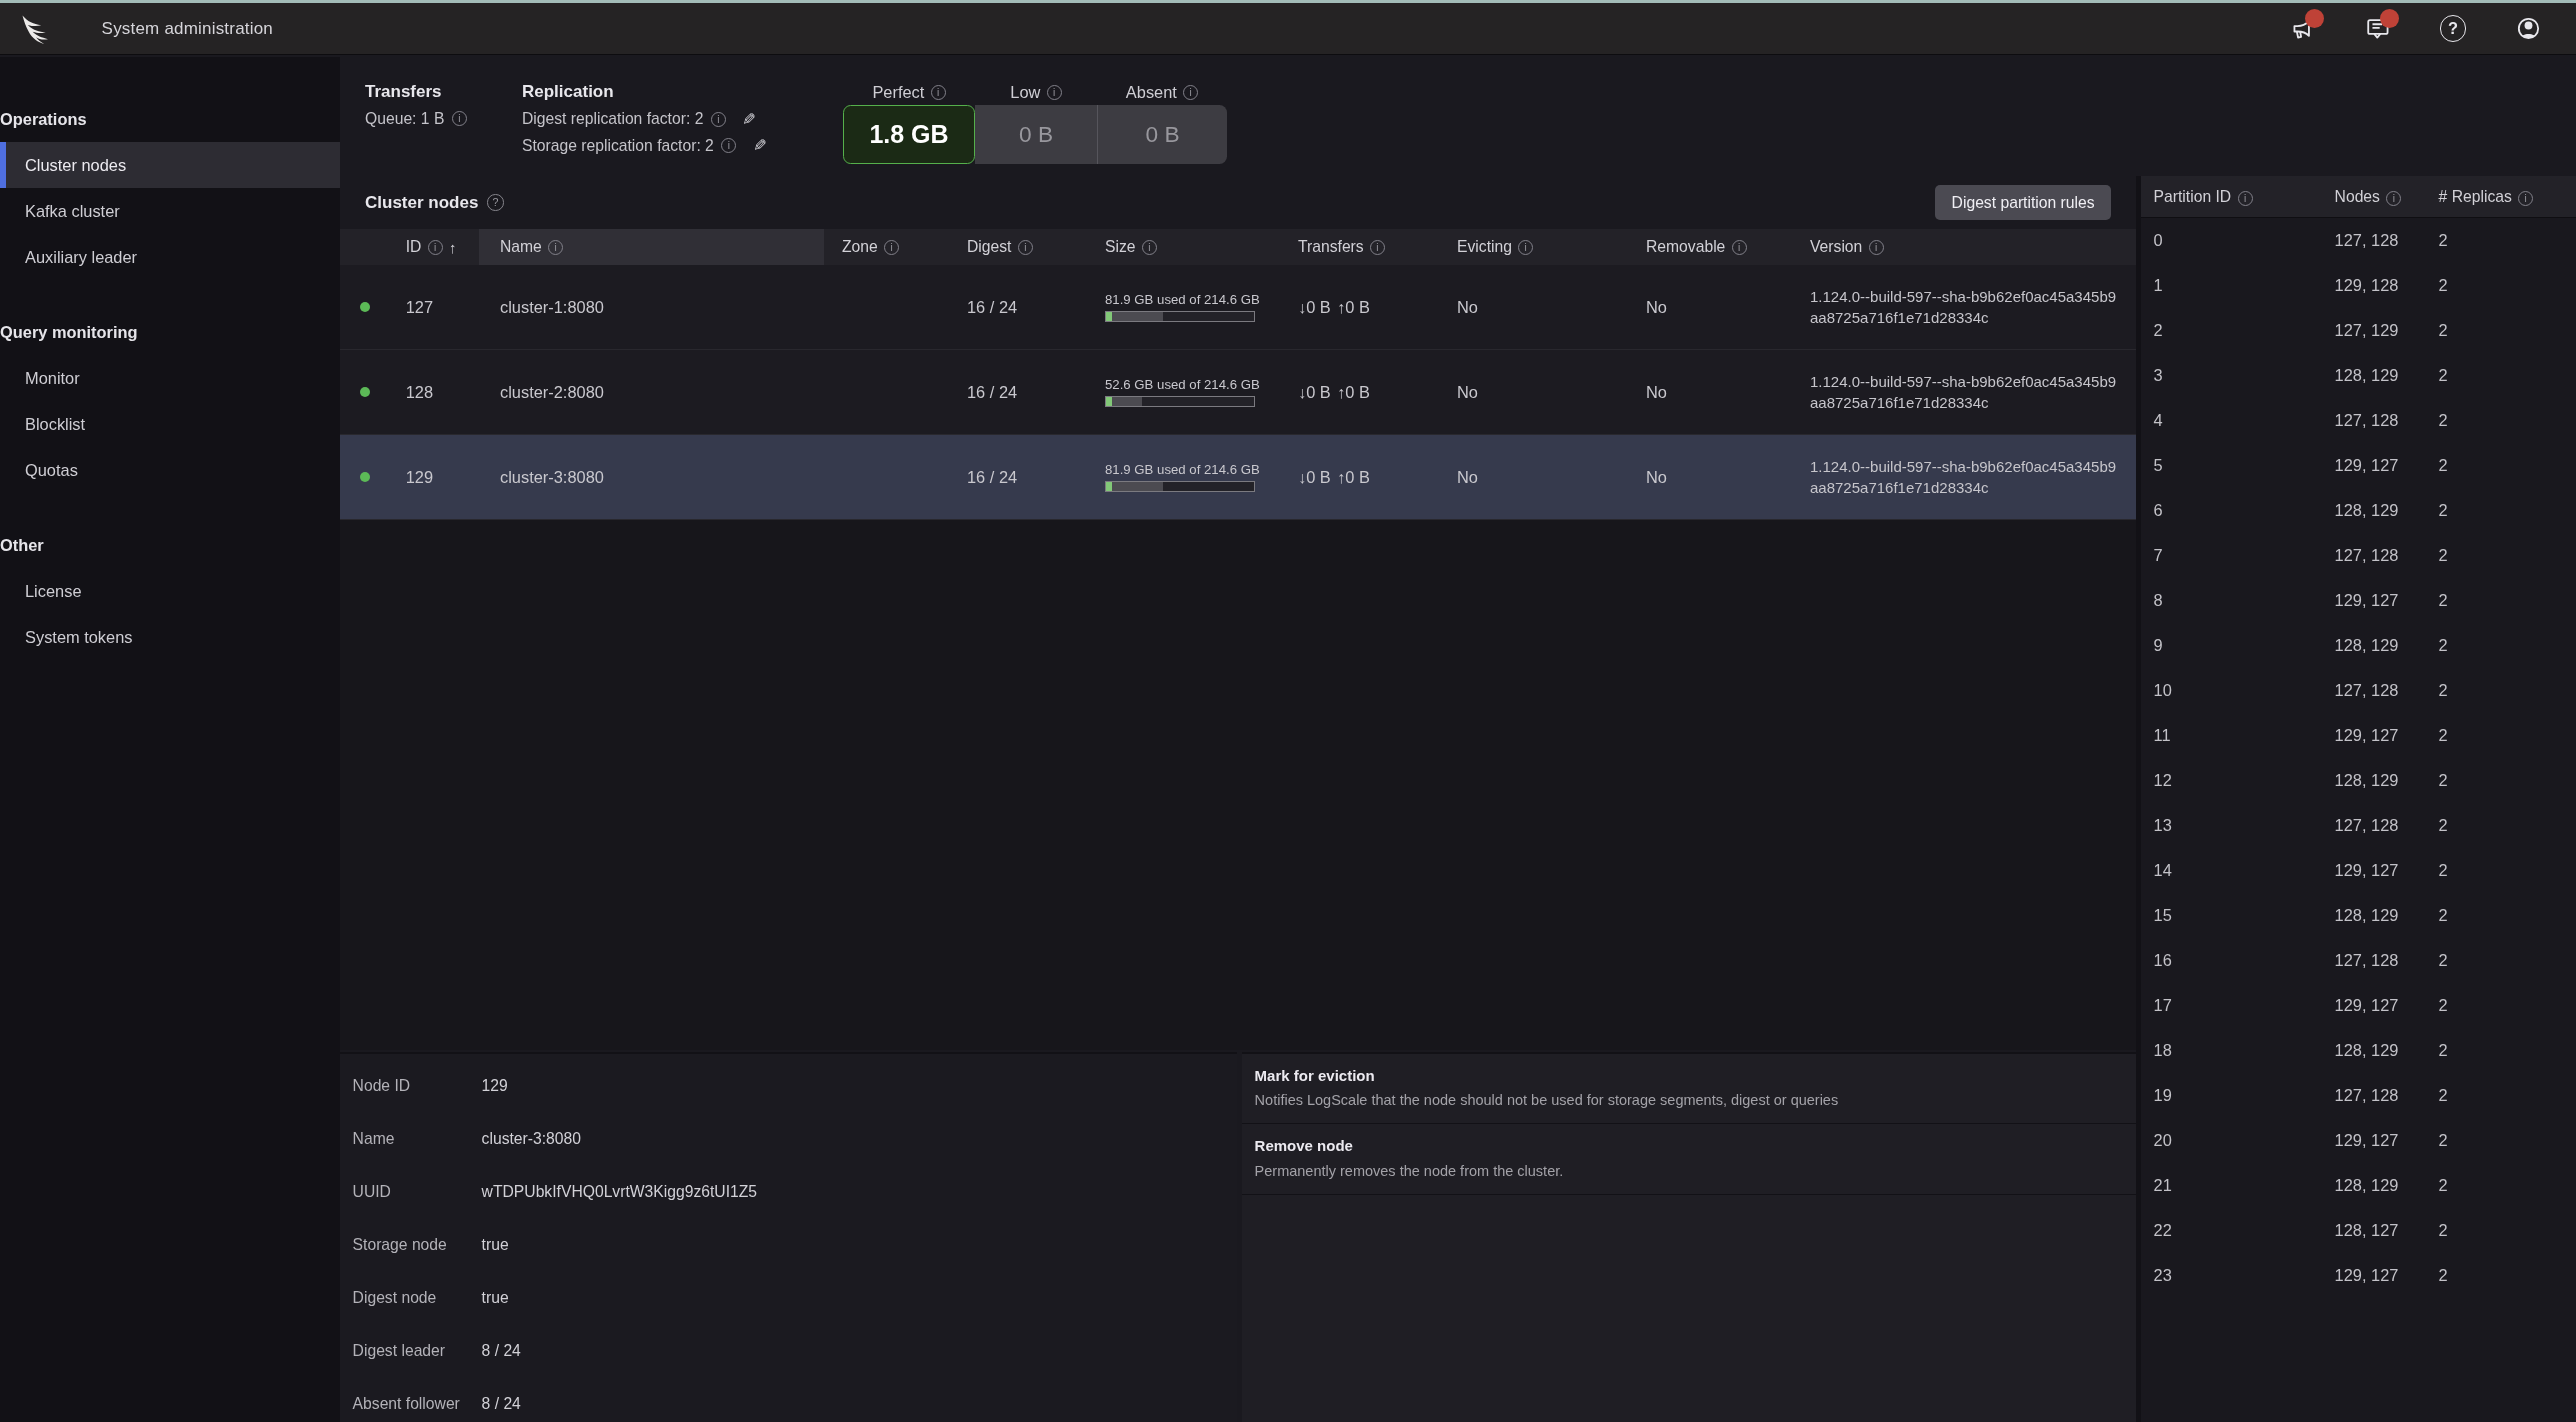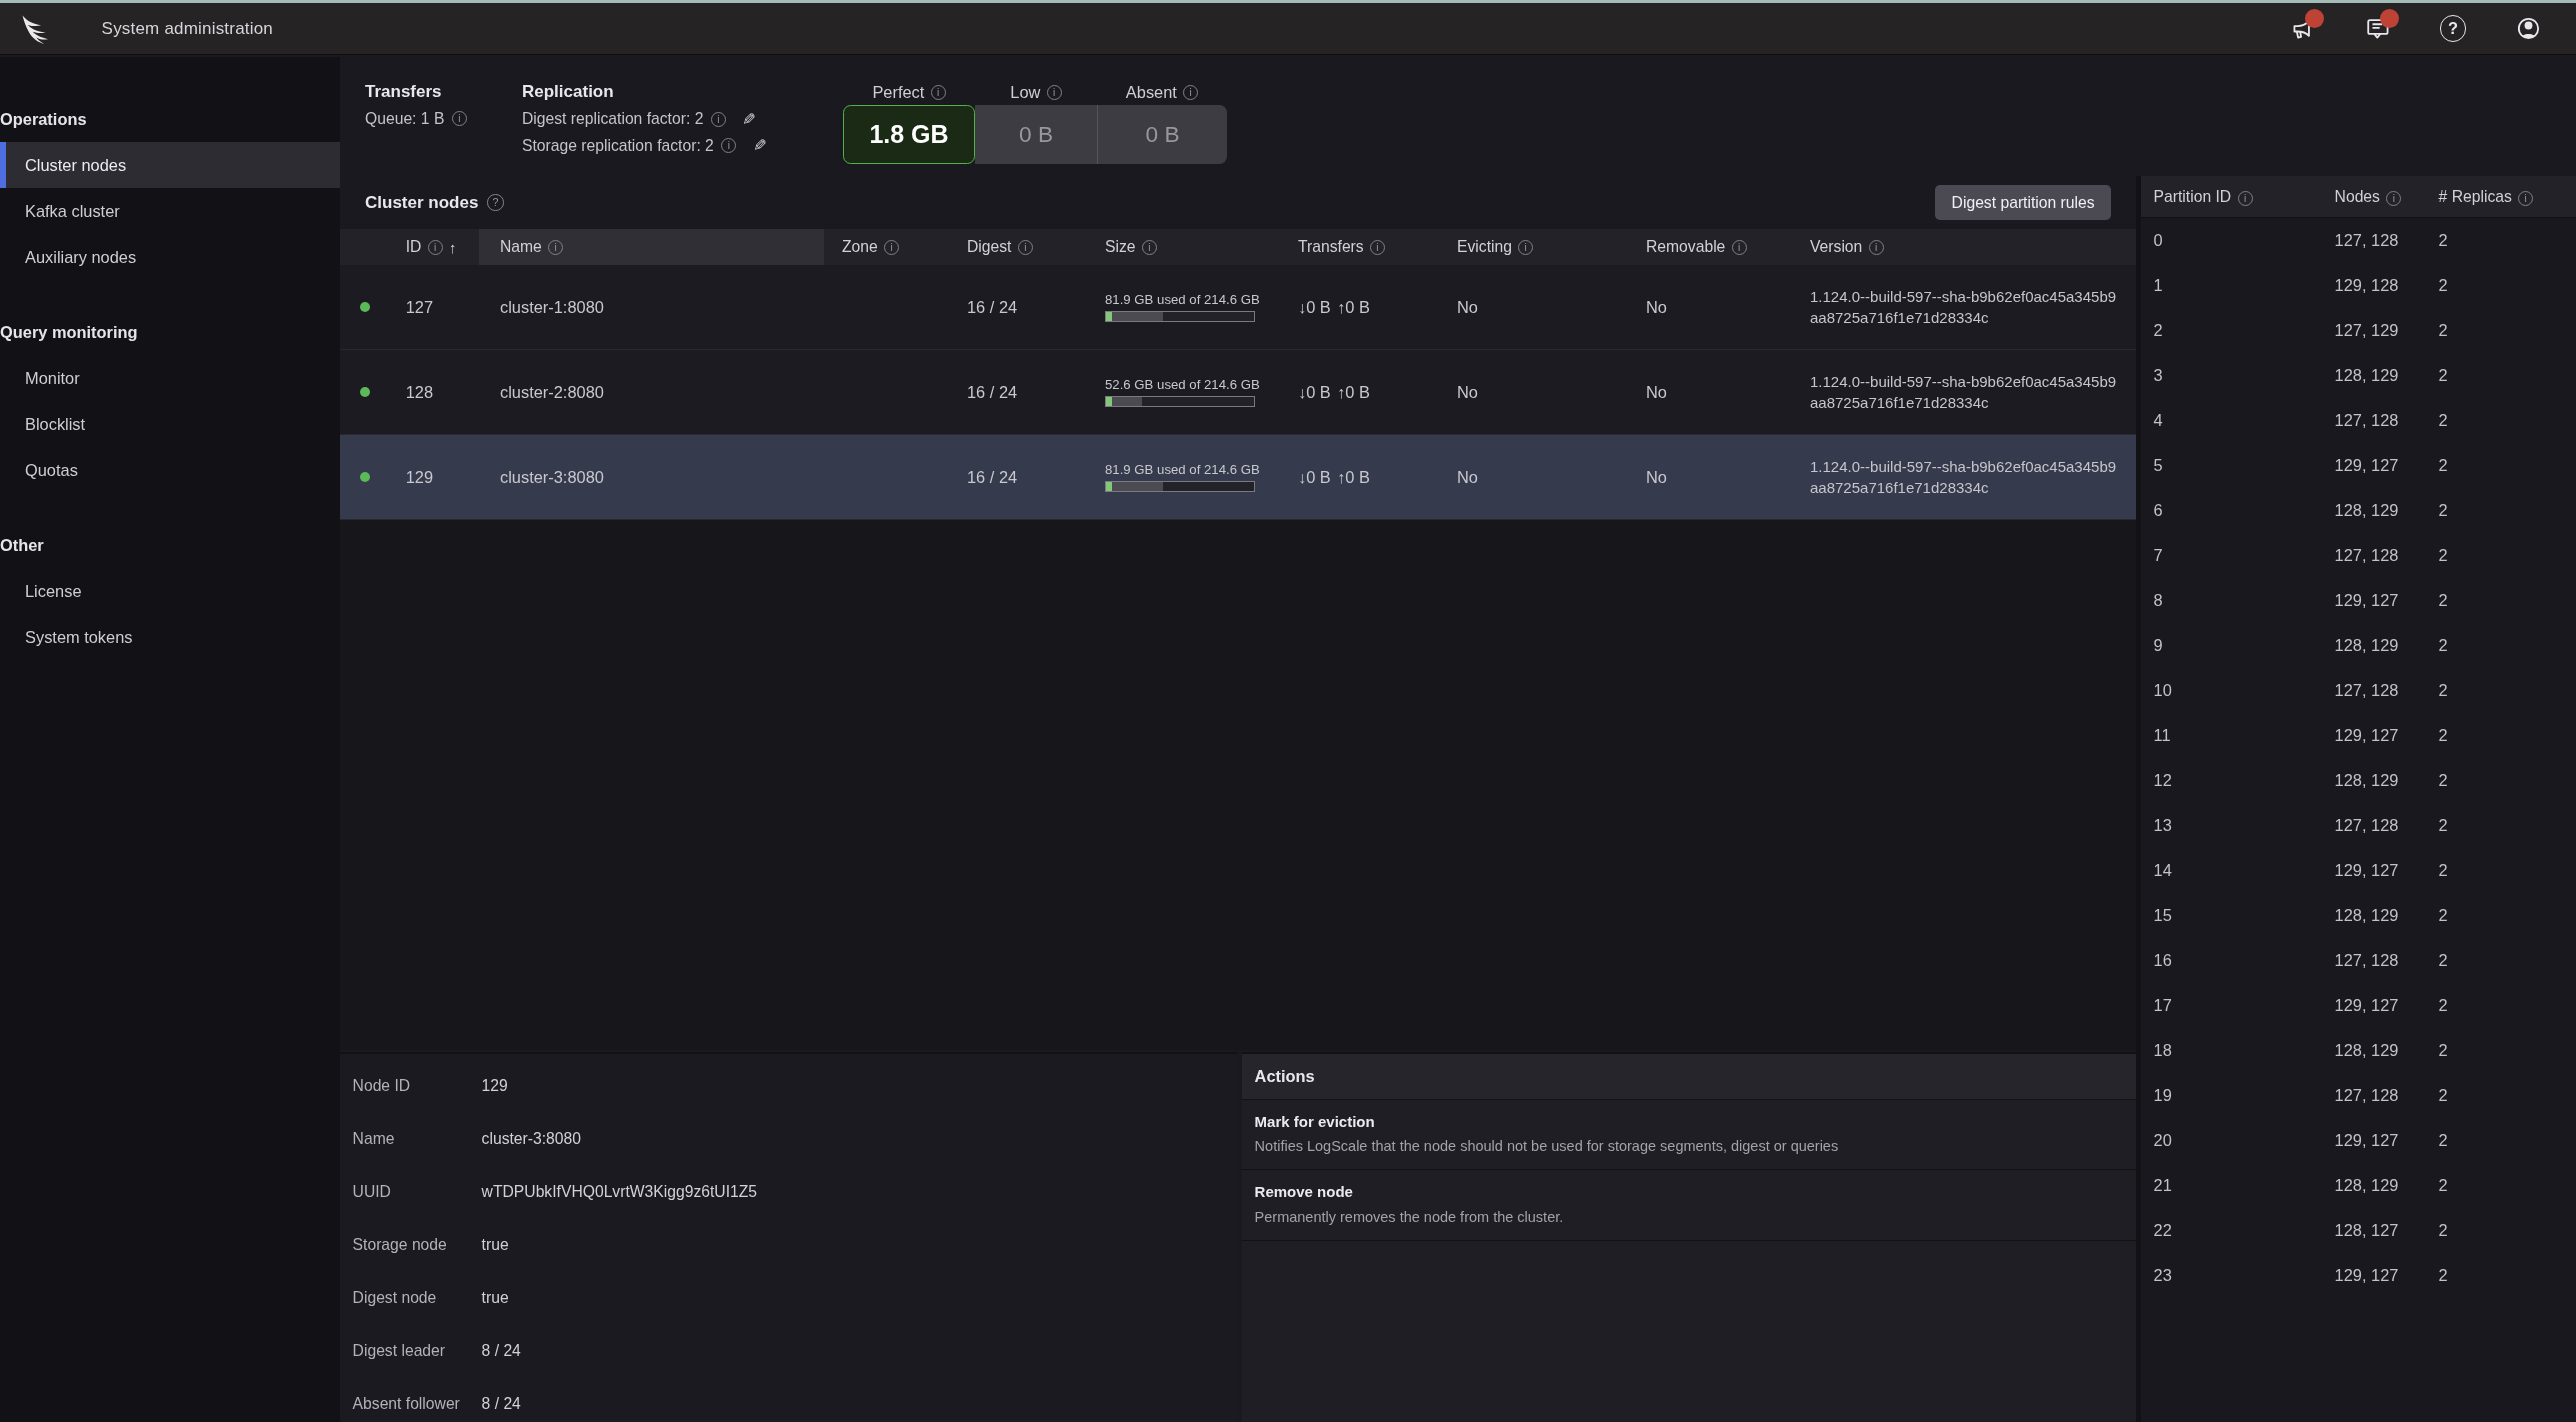--- a/index.html
+++ b/index.html
@@ -161,21 +161,21 @@
           <path d="M10 42 C12 30 36 30 38 42 Z" fill="#e8e7ec" clip-path="url(#avclip)"></path>
         </svg>
       </div>
     </div>
   </div>
 
   <div class="sidebar">
     <div class="side-header">Operations</div>
     <div class="side-item active">Cluster nodes</div>
     <div class="side-item">Kafka cluster</div>
-    <div class="side-item">Auxiliary nodes</div>
+    <div class="side-item">Auxiliary leader</div>
     <div class="side-gap"></div>
     <div class="side-header">Query monitoring</div>
     <div class="side-item">Monitor</div>
     <div class="side-item">Blocklist</div>
     <div class="side-item">Quotas</div>
     <div class="side-gap"></div>
     <div class="side-header">Other</div>
     <div class="side-item">License</div>
     <div class="side-item">System tokens</div>
   </div>
@@ -547,21 +547,20 @@
         <div class="detail-value">8 / 24</div>
       </div>
 
       <div class="detail-row">
         <div class="detail-label">Absent follower</div>
         <div class="detail-value">8 / 24</div>
       </div>
     </div>
 
   <div class="actions-panel">
-    <div class="actions-header">Actions</div>
     <div>
 
         <div class="action-item">
           <div class="action-title">Mark for eviction</div>
           <div class="action-desc">Notifies LogScale that the node should not be used for storage segments, digest or queries</div>
         </div>
 
         <div class="action-item">
           <div class="action-title">Remove node</div>
           <div class="action-desc">Permanently removes the node from the cluster.</div>

